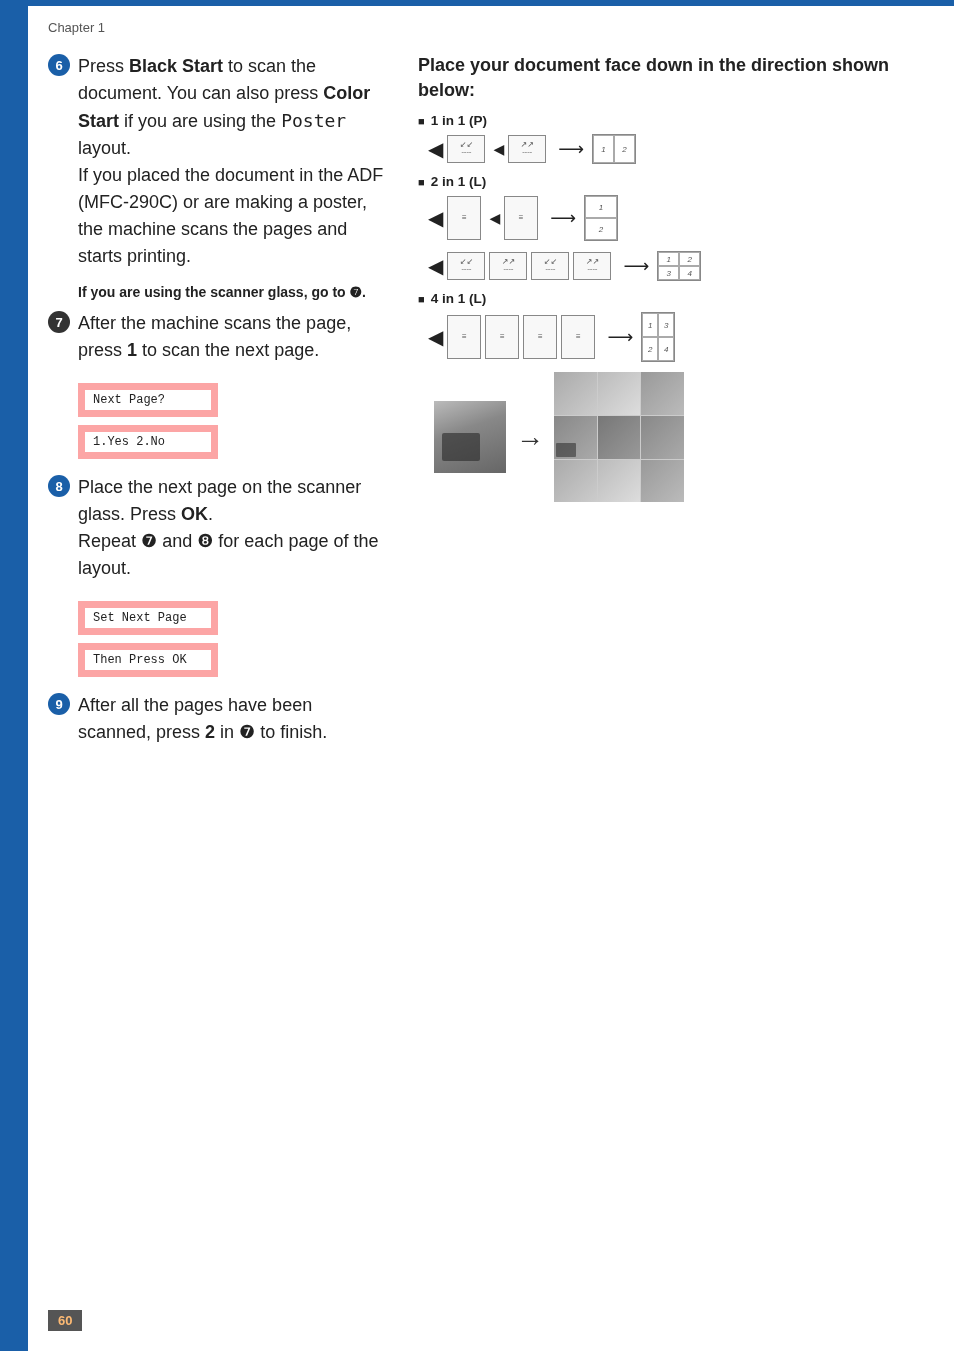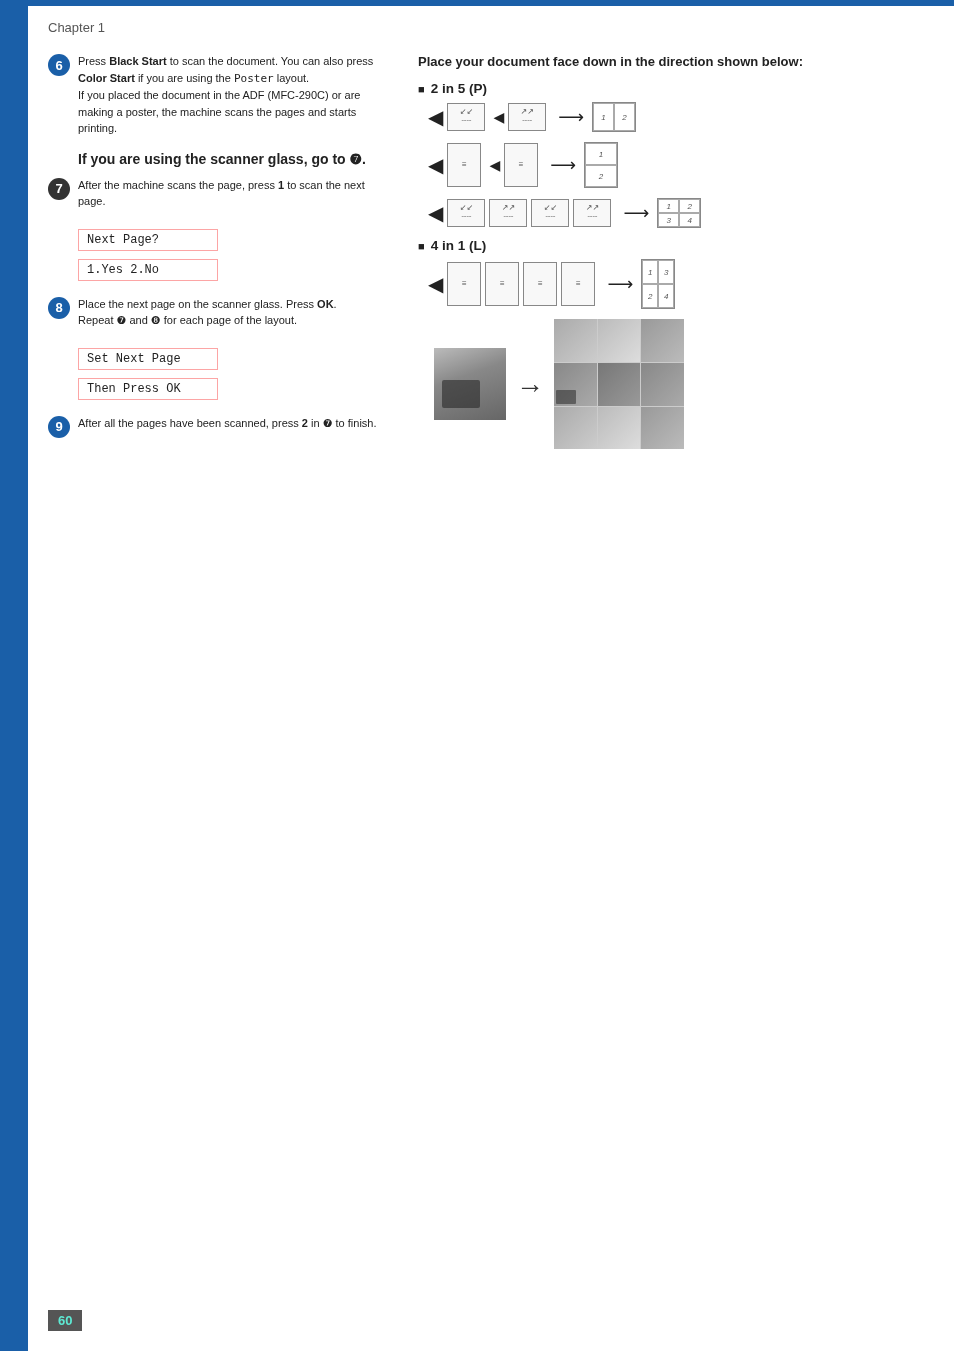--- a/index.html
+++ b/index.html
@@ -59,37 +59,37 @@
       color: #fff;
       font-weight: bold;
       font-size: 13px;
       margin-right: 8px;
       flex-shrink: 0;
       margin-top: 1px;
     }
     .step-num.blue { background: #1a5fa8; }
     .step-num.dark { background: #333; }
     .step-text {
-      font-size: 11px;
+      font-size: 18px;
       line-height: 1.5;
     }
     .step-text b { font-weight: bold; }
     .monospace-box {
-      border: 1px solid #fca5a5;
+      border: 7px solid #fca5a5;
       padding: 3px 8px;
       font-family: 'Courier New', Courier, monospace;
       font-size: 12px;
       display: inline-block;
       margin: 5px 0 3px 30px;
       background: #fff;
       min-width: 140px;
     }
     .bold-heading {
       font-weight: bold;
-      font-size: 13px;
+      font-size: 18px;
       margin-bottom: 8px;
       line-height: 1.4;
     }
     .section-label {
       font-weight: bold;
       font-size: 13.5px;
       display: flex;
       align-items: center;
       margin-bottom: 6px;
       margin-top: 10px;
@@ -232,21 +232,21 @@
     .arrow-big {
       font-size: 28px;
       color: #333;
     }
     .page-num-area {
       position: absolute;
       bottom: 20px;
       left: 48px;
       font-size: 13px;
       font-weight: bold;
-      color: #5eead4;
+      color: #fdba74;
       background: #555;
       padding: 3px 10px;
     }
     .if-scanner-note {
       margin-top: 10px;
       margin-bottom: 10px;
     }
     .doc-small {
       font-size: 8px;
       color: #555;
@@ -310,21 +310,21 @@
         </div>
       </div>
 
     </div>
 
     <div class="right-col">
 
       <div class="bold-heading">Place your document face down in the direction shown below:</div>
 
       <div class="section-label">
-        <span>2 in 5 (P)</span>
+        <span>1 in 1 (P)</span>
       </div>
       <div class="diagram-row">
         <span class="arrow-left">◀</span>
         <div class="doc-icon">
           <div class="doc-small">↙↙<br>╌╌</div>
         </div>
         <span class="arrow-left" style="font-size:14px;margin:0 4px;">◀</span>
         <div class="doc-icon">
           <div class="doc-small">↗↗<br>╌╌</div>
         </div>
@@ -334,20 +334,23 @@
             <div class="result-cell">
                 <i>1</i>
               </div>
             <div class="result-cell">
                 <i>2</i>
               </div>
           </div>
         </div>
       </div>
 
+      <div class="section-label">
+        <span>2 in 1 (L)</span>
+      </div>
       <div class="diagram-row">
         <span class="arrow-left">◀</span>
         <div class="doc-icon-landscape">
           <div class="doc-small">≡</div>
         </div>
         <span class="arrow-left" style="font-size:14px;margin:0 4px;">◀</span>
         <div class="doc-icon-landscape">
           <div class="doc-small">≡</div>
         </div>
         <span class="arrow-right">⟶</span>

